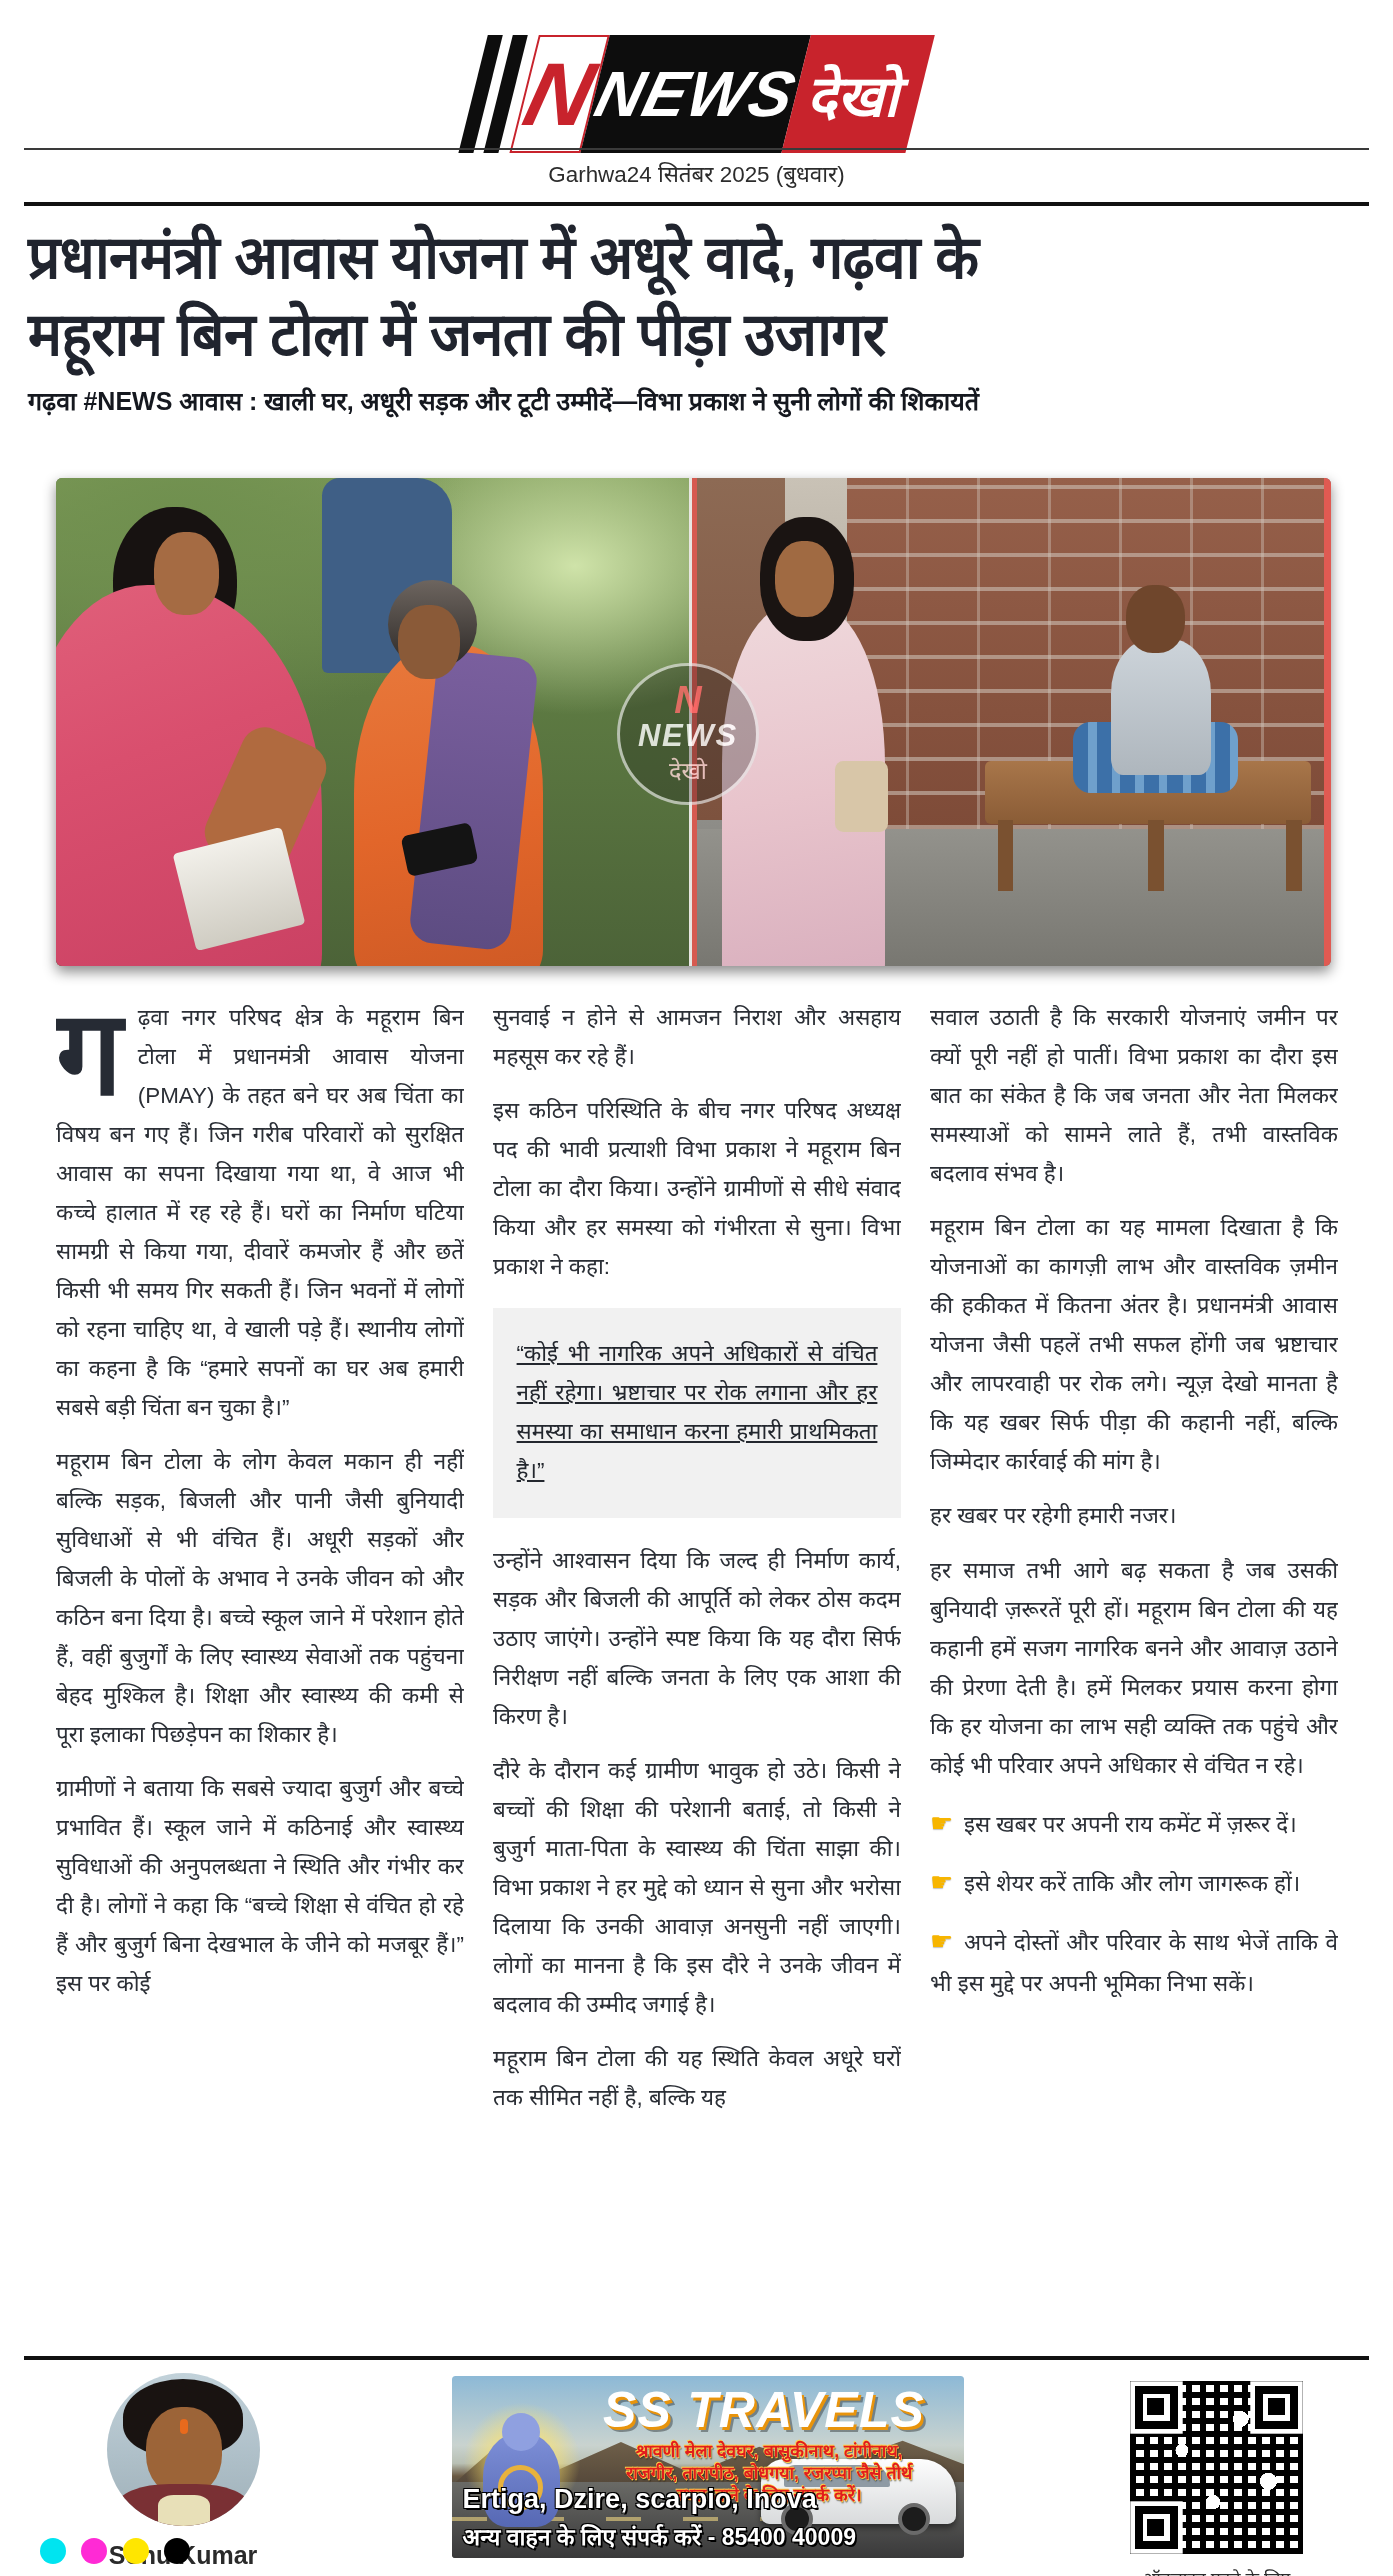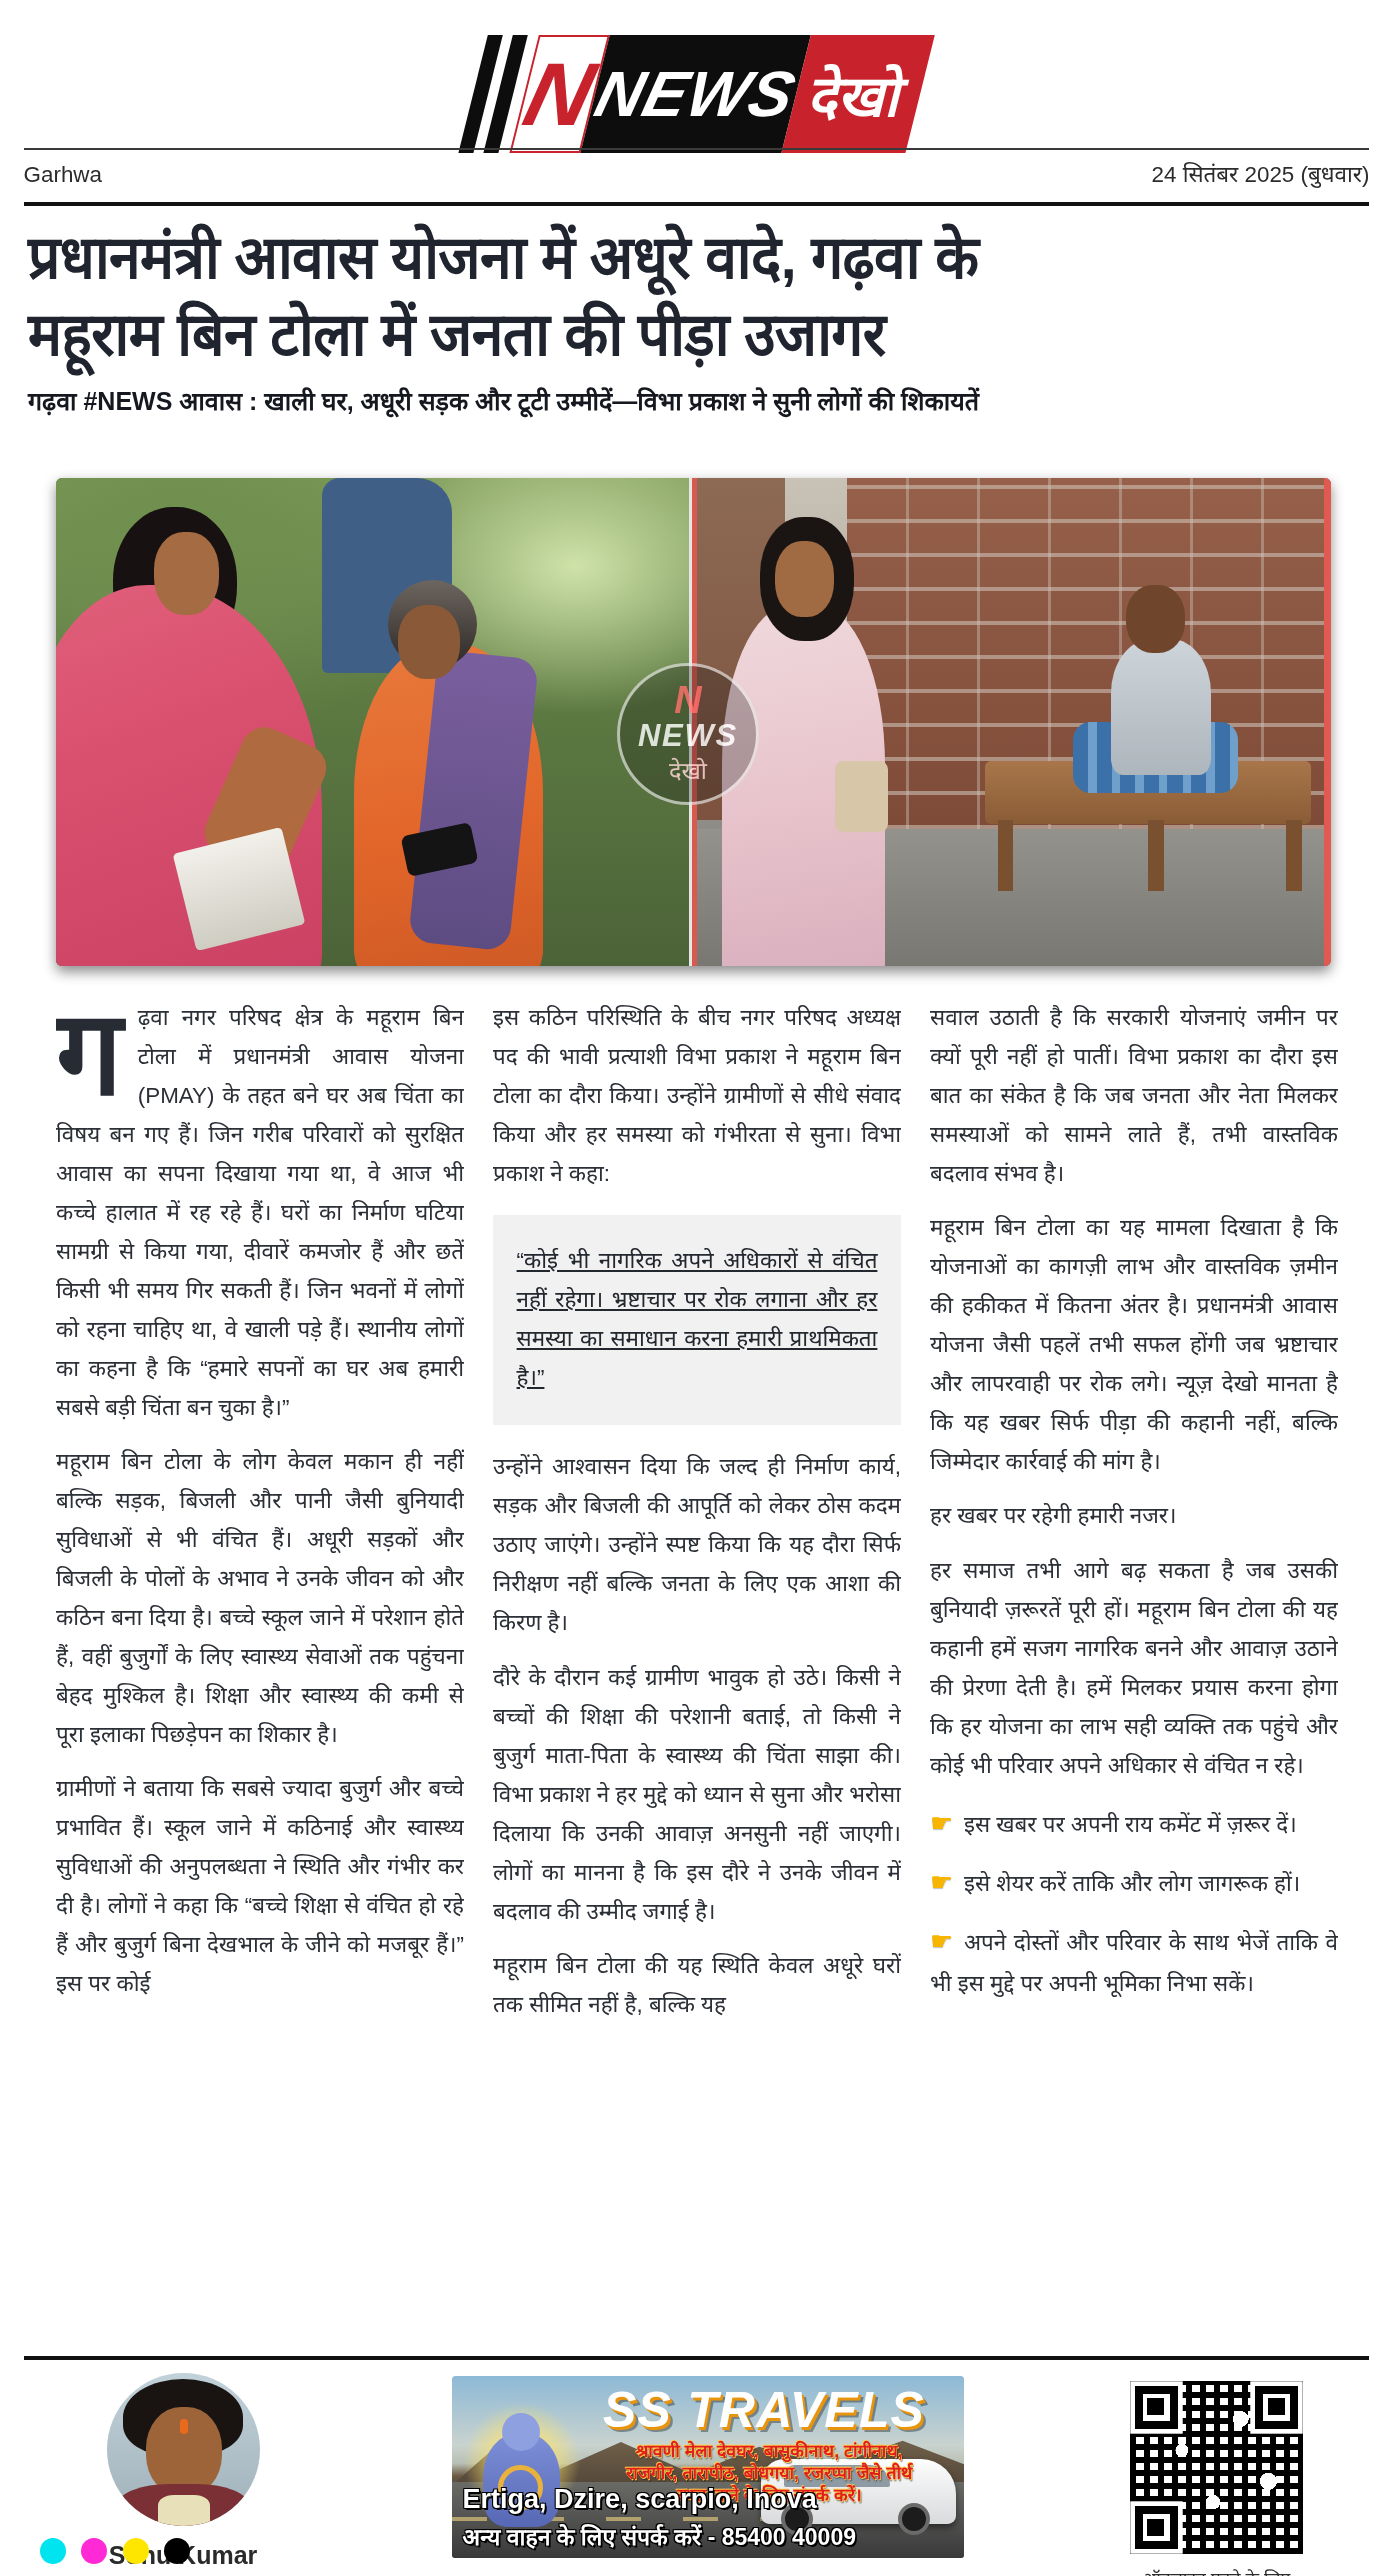--- a/index.html
+++ b/index.html
@@ -16,21 +16,21 @@
   .page{position:relative;width:1393px;height:2576px;background:#ffffff;margin:0 auto;overflow:hidden;}
 
   
   .logo{position:absolute;left:50%;top:35px;transform:translateX(-50%);height:118px;display:flex;align-items:stretch;}
   .logo .bar{width:15.3px;background:#0d0d0d;transform:skewX(-14deg);margin-right:10.6px;}
   .logo .tile{display:flex;align-items:center;justify-content:center;transform:skewX(-14deg);font-weight:bold;}
   .tile.n-tile{width:71px;background:#ffffff;border:2.4px solid var(--accent_red);box-shadow:0 0 0 3.5px #fff inset;color:var(--accent_red);font-size:89px;font-style:italic;margin-right:0;}
   .tile.news-tile{width:201px;background:#0d0d0d;color:#fff;font-size:64px;font-style:italic;letter-spacing:1.2px;}
   .tile.dekho-tile{width:124px;background:var(--accent_red);color:#fff;font-size:57px;}
   .rule-thin{position:absolute;left:23.6px;right:23.6px;top:148px;height:1.8px;background:#3a3a3a;}
-  .meta-row{position:absolute;left:23.6px;right:23.6px;top:158px;display:flex;justify-content:space-between;align-items:baseline;color:#2c2c2c;font-size:22.4px;}
+  .meta-row{position:absolute;left:23.6px;right:23.6px;top:158px;display:flex;justify-content:center;align-items:baseline;color:#2c2c2c;font-size:22.4px;}
   .rule-thick{position:absolute;left:23.6px;right:23.6px;top:202px;height:4.1px;background:var(--rule);}
 
   
   .headline{position:absolute;left:28px;right:44px;top:217px;color:var(--ink);font-weight:800;font-size:57px;line-height:1.35;letter-spacing:-0.6px;}
   .headline span{display:block;transform:scaleY(1.05);transform-origin:top left;}
   .subheadline{position:absolute;left:28px;right:28px;top:383px;color:#15181f;font-weight:700;font-size:25px;}
 
   
   .photo{position:absolute;left:56px;top:478px;width:1275px;height:488px;border-radius:5.9px;overflow:hidden;box-shadow:0 5.9px 13px rgba(0,0,0,.45);background:#777;}
   .panel{position:absolute;top:0;bottom:0;overflow:hidden;}
@@ -205,20 +205,21 @@
     </div>
   </figure>
 
   <div class="col col1">
     <p><span class="dropcap">ग</span><span>ढ़वा नगर परिषद क्षेत्र के महूराम बिन टोला में प्रधानमंत्री आवास योजना (PMAY) के तहत बने घर अब चिंता का विषय बन गए हैं। जिन गरीब परिवारों को सुरक्षित आवास का सपना दिखाया गया था, वे आज भी कच्चे हालात में रह रहे हैं। घरों का निर्माण घटिया सामग्री से किया गया, दीवारें कमजोर हैं और छतें किसी भी समय गिर सकती हैं। जिन भवनों में लोगों को रहना चाहिए था, वे खाली पड़े हैं। स्थानीय लोगों का कहना है कि “हमारे सपनों का घर अब हमारी सबसे बड़ी चिंता बन चुका है।”</span></p>
     <p>महूराम बिन टोला के लोग केवल मकान ही नहीं बल्कि सड़क, बिजली और पानी जैसी बुनियादी सुविधाओं से भी वंचित हैं। अधूरी सड़कों और बिजली के पोलों के अभाव ने उनके जीवन को और कठिन बना दिया है। बच्चे स्कूल जाने में परेशान होते हैं, वहीं बुजुर्गों के लिए स्वास्थ्य सेवाओं तक पहुंचना बेहद मुश्किल है। शिक्षा और स्वास्थ्य की कमी से पूरा इलाका पिछड़ेपन का शिकार है।</p>
     <p>ग्रामीणों ने बताया कि सबसे ज्यादा बुजुर्ग और बच्चे प्रभावित हैं। स्कूल जाने में कठिनाई और स्वास्थ्य सुविधाओं की अनुपलब्धता ने स्थिति और गंभीर कर दी है। लोगों ने कहा कि “बच्चे शिक्षा से वंचित हो रहे हैं और बुजुर्ग बिना देखभाल के जीने को मजबूर हैं।” इस पर कोई</p>
   </div>
 
   <div class="col col2">
+    <p>सुनवाई न होने से आमजन निराश और असहाय महसूस कर रहे हैं।</p>
     <p>इस कठिन परिस्थिति के बीच नगर परिषद अध्यक्ष पद की भावी प्रत्याशी विभा प्रकाश ने महूराम बिन टोला का दौरा किया। उन्होंने ग्रामीणों से सीधे संवाद किया और हर समस्या को गंभीरता से सुना। विभा प्रकाश ने कहा:</p>
     <blockquote class="pull">“कोई भी नागरिक अपने अधिकारों से वंचित नहीं रहेगा। भ्रष्टाचार पर रोक लगाना और हर समस्या का समाधान करना हमारी प्राथमिकता है।”</blockquote>
     <p>उन्होंने आश्वासन दिया कि जल्द ही निर्माण कार्य, सड़क और बिजली की आपूर्ति को लेकर ठोस कदम उठाए जाएंगे। उन्होंने स्पष्ट किया कि यह दौरा सिर्फ निरीक्षण नहीं बल्कि जनता के लिए एक आशा की किरण है।</p>
     <p>दौरे के दौरान कई ग्रामीण भावुक हो उठे। किसी ने बच्चों की शिक्षा की परेशानी बताई, तो किसी ने बुजुर्ग माता-पिता के स्वास्थ्य की चिंता साझा की। विभा प्रकाश ने हर मुद्दे को ध्यान से सुना और भरोसा दिलाया कि उनकी आवाज़ अनसुनी नहीं जाएगी। लोगों का मानना है कि इस दौरे ने उनके जीवन में बदलाव की उम्मीद जगाई है।</p>
     <p>महूराम बिन टोला की यह स्थिति केवल अधूरे घरों तक सीमित नहीं है, बल्कि यह</p>
   </div>
 
   <div class="col col3">
     <p>सवाल उठाती है कि सरकारी योजनाएं जमीन पर क्यों पूरी नहीं हो पातीं। विभा प्रकाश का दौरा इस बात का संकेत है कि जब जनता और नेता मिलकर समस्याओं को सामने लाते हैं, तभी वास्तविक बदलाव संभव है।</p>
     <p>महूराम बिन टोला का यह मामला दिखाता है कि योजनाओं का कागज़ी लाभ और वास्तविक ज़मीन की हकीकत में कितना अंतर है। प्रधानमंत्री आवास योजना जैसी पहलें तभी सफल होंगी जब भ्रष्टाचार और लापरवाही पर रोक लगे। न्यूज़ देखो मानता है कि यह खबर सिर्फ पीड़ा की कहानी नहीं, बल्कि जिम्मेदार कार्रवाई की मांग है।</p>

